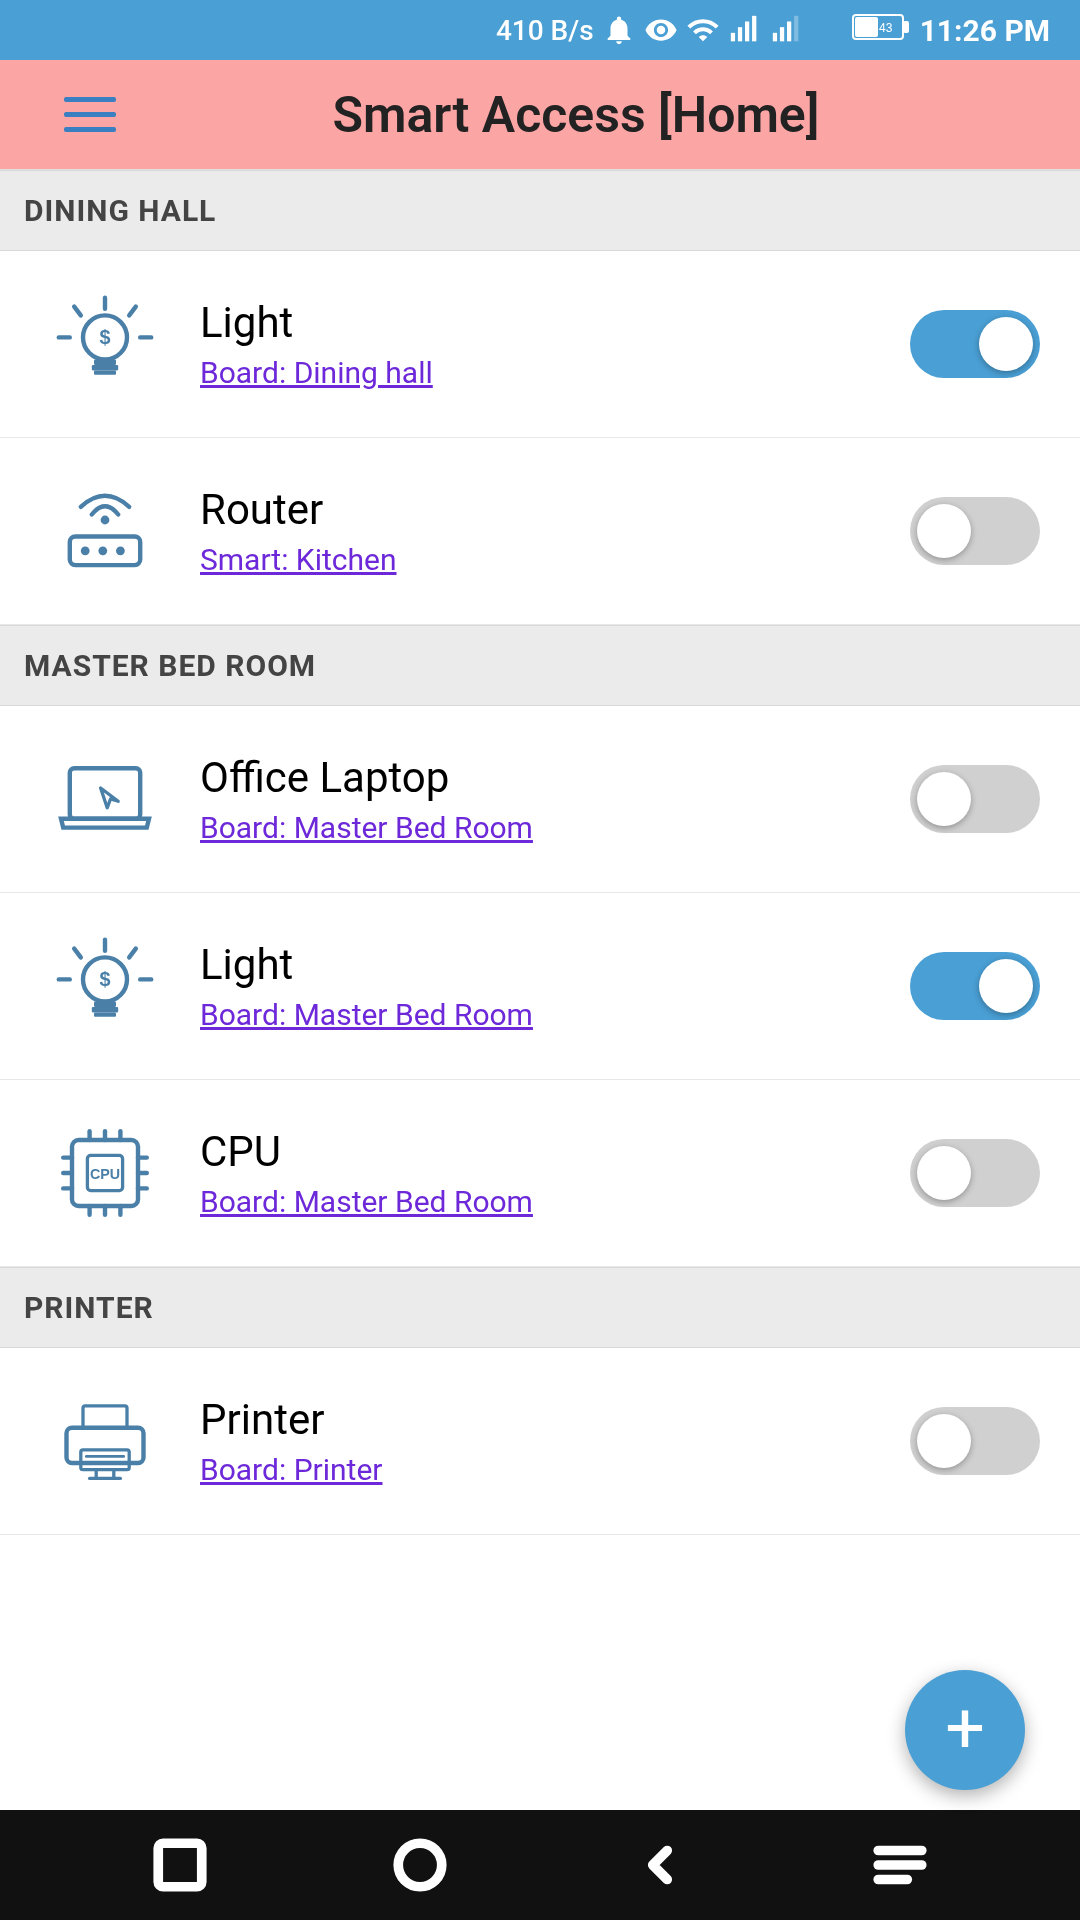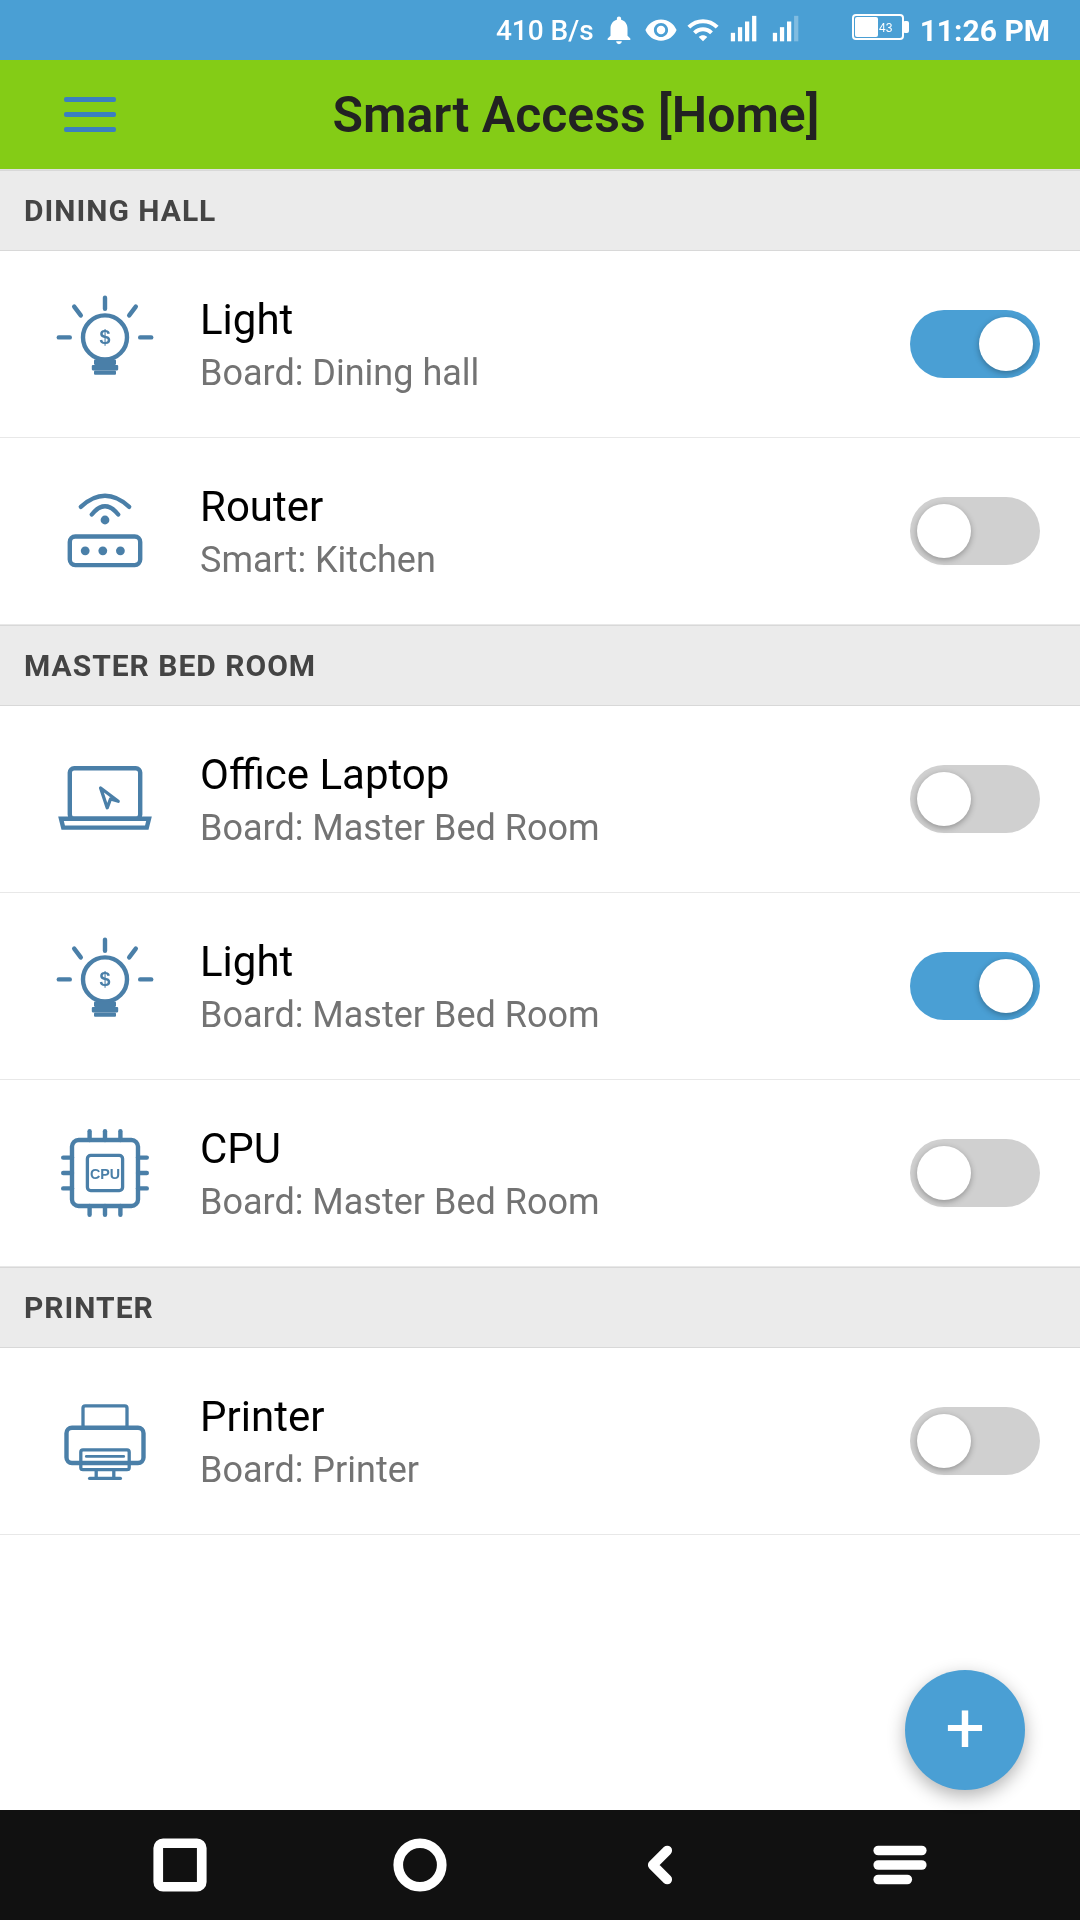--- a/index.html
+++ b/index.html
@@ -27,21 +27,21 @@
       font-weight: 500;
       gap: 8px;
     }
     .status-bar .time {
       font-size: 30px;
       font-weight: 700;
     }
 
     
     .app-bar {
-      background: #84cc16;
+      background: #fca5a5;
       height: 110px;
       display: flex;
       align-items: center;
       padding: 0 54px;
       border-bottom: 1px solid #e0e0e0;
     }
     .hamburger {
       display: flex;
       flex-direction: column;
       gap: 10px;
@@ -99,22 +99,23 @@
       flex: 1;
       padding-left: 30px;
     }
     .device-name {
       font-size: 42px;
       font-weight: 400;
       color: #000000;
       margin-bottom: 8px;
     }
     .device-board {
-      font-size: 36px;
-      color: #737373;
+      font-size: 30px;
+      color: #6d28d9;
+      text-decoration: underline;
     }
 
     
     .toggle {
       width: 130px;
       height: 68px;
       border-radius: 34px;
       position: relative;
       cursor: pointer;
       flex-shrink: 0;

